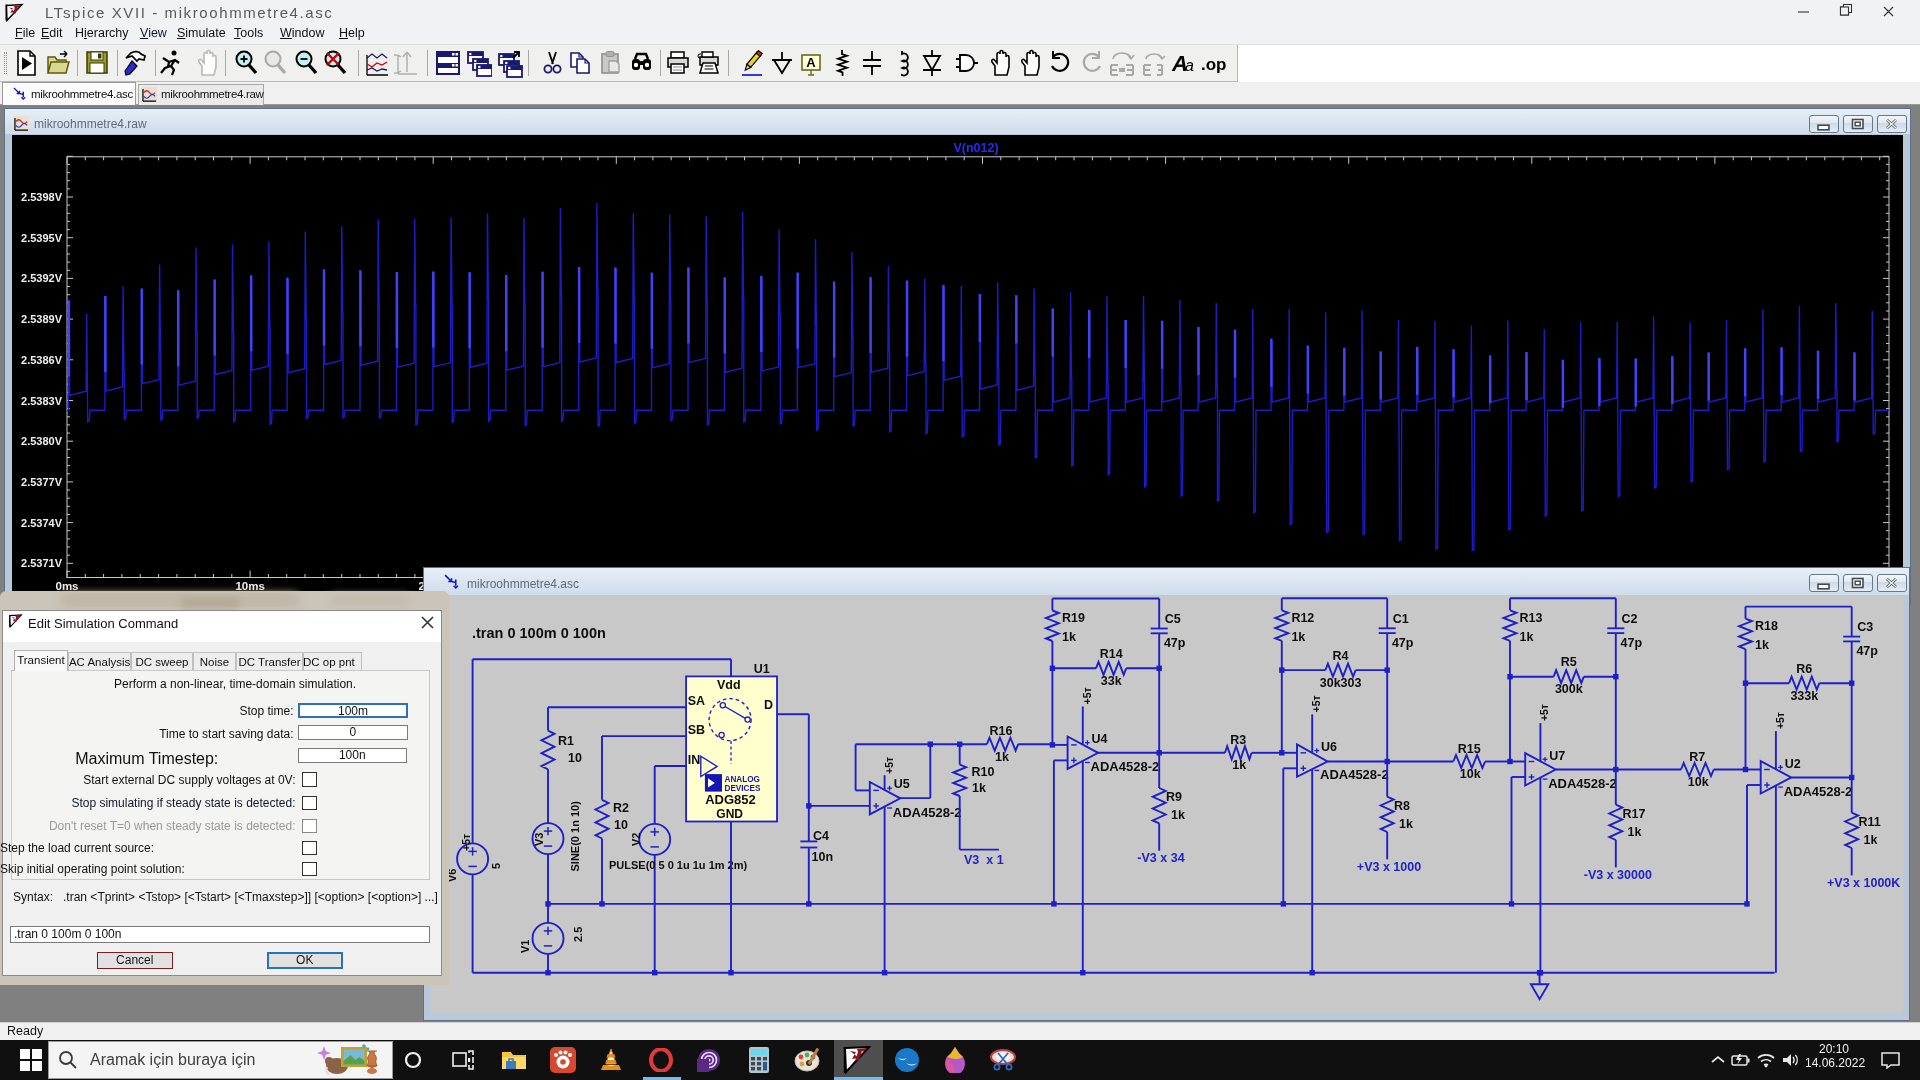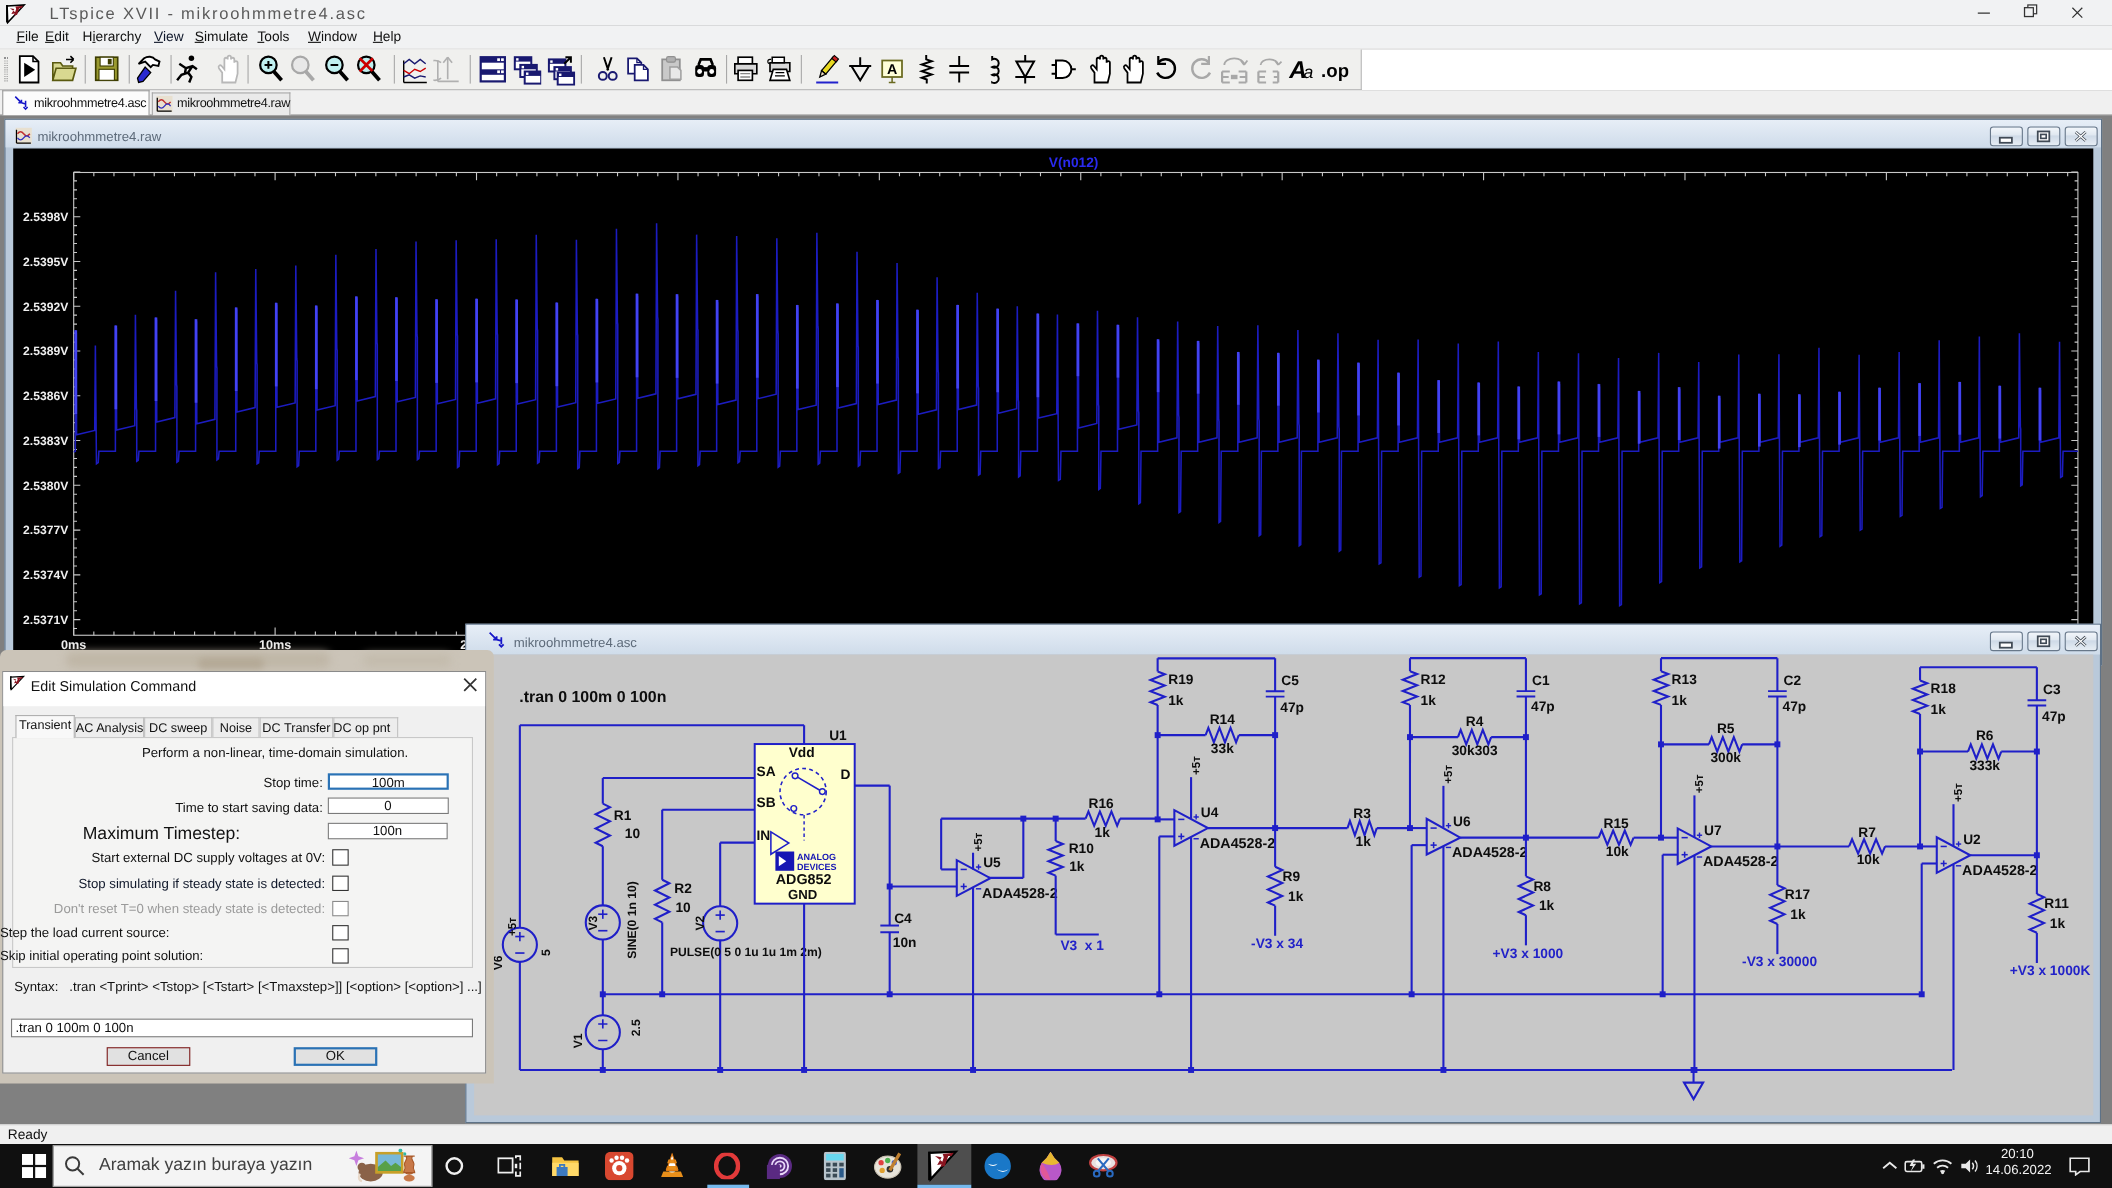--- a/index.html
+++ b/index.html
@@ -1051,21 +1051,21 @@
 <div class="abs" style="left:68.2px;top:652px;width:62.8px;height:18px;background:#ededed;border:1px solid #c0c0c0;border-bottom:none"></div>
 <div class="abs" style="left:68.2px;top:655.5px;white-space:nowrap;width:62.8px;text-align:center;font-size:11.5px;color:#111;z-index:4">AC Analysis</div>
 <div class="abs" style="left:131.0px;top:652px;width:62.0px;height:18px;background:#ededed;border:1px solid #c0c0c0;border-bottom:none"></div>
 <div class="abs" style="left:131.0px;top:655.5px;white-space:nowrap;width:62.0px;text-align:center;font-size:11.5px;color:#111;z-index:4">DC sweep</div>
 <div class="abs" style="left:193.0px;top:652px;width:43.0px;height:18px;background:#ededed;border:1px solid #c0c0c0;border-bottom:none"></div>
 <div class="abs" style="left:193.0px;top:655.5px;white-space:nowrap;width:43.0px;text-align:center;font-size:11.5px;color:#111;z-index:4">Noise</div>
 <div class="abs" style="left:236.0px;top:652px;width:67.0px;height:18px;background:#ededed;border:1px solid #c0c0c0;border-bottom:none"></div>
 <div class="abs" style="left:236.0px;top:655.5px;white-space:nowrap;width:67.0px;text-align:center;font-size:11.5px;color:#111;z-index:4">DC Transfer</div>
 <div class="abs" style="left:303.0px;top:652px;width:59.0px;height:18px;background:#ededed;border:1px solid #c0c0c0;border-bottom:none"></div>
 <div class="abs" style="left:303.0px;top:655.5px;white-space:nowrap;width:59.0px;text-align:left;font-size:11.5px;color:#111;z-index:4">DC op pnt</div>
-<div class="abs" style="left:129px;top:677px;font-size:12px;color:#111">Perform a non-linear, time-domain simulation.</div>
+<div class="abs" style="left:114px;top:677px;font-size:12px;color:#111">Perform a non-linear, time-domain simulation.</div>
 <div class="abs" style="left:0;top:703.5px;width:293.5px;text-align:right;font-size:12px;color:#111">Stop time:</div>
 <div class="abs" style="left:298.0px;top:702.5px;width:110.0px;height:15.5px;background:#fff;border:2px solid #2a72b5;text-align:center;font-size:12px;color:#111;line-height:12.5px">100m</div>
 <div class="abs" style="left:0;top:726.5px;width:293.5px;text-align:right;font-size:12px;color:#111">Time to start saving data:</div>
 <div class="abs" style="left:298.0px;top:725.0px;width:109.5px;height:15.0px;background:#fff;border:1px solid #7a7a7a;text-align:center;font-size:12px;color:#111;line-height:12.0px">0</div>
 <div class="abs" style="left:0;top:749.5px;width:293.5px;text-align:center;font-size:16px;color:#111">Maximum Timestep:</div>
 <div class="abs" style="left:298.0px;top:747.5px;width:108.5px;height:15.0px;background:#fff;border:1px solid #7a7a7a;text-align:center;font-size:12px;color:#111;line-height:12.0px">100n</div>
 <div class="abs" style="left:0;top:772.8px;width:295.5px;text-align:right;font-size:12px;color:#111">Start external DC supply voltages at 0V:</div>
 <div class="abs" style="left:302px;top:772.3px;width:14.5px;height:14.5px;background:#fff;border:1.4px solid #333"></div>
 <div class="abs" style="left:0;top:796.3px;width:295.5px;text-align:right;font-size:12px;color:#0f172a">Stop simulating if steady state is detected:</div>
 <div class="abs" style="left:302px;top:795.8px;width:14.5px;height:14.5px;background:#fff;border:1.4px solid #333"></div>
@@ -1088,21 +1088,21 @@
       <rect x="12" y="0" width="10" height="10"></rect>
       <rect x="0" y="12" width="10" height="10"></rect>
       <rect x="12" y="12" width="10" height="10"></rect>
     </g>
   </svg>
 <div style="position:absolute;left:48px;top:1041px;width:345px;height:38px;background:#f4f4f4;border:1px solid #9a9a9a"></div>
 <svg style="position:absolute;left:58.0px;top:1050.0px" width="20" height="20" viewBox="0 0 20 20">
     <circle cx="8" cy="8" r="6" fill="none" stroke="#3a3a3a" stroke-width="1.8"></circle>
     <line x1="12.5" y1="12.5" x2="18" y2="18" stroke="#3a3a3a" stroke-width="1.8"></line>
   </svg>
-<div style="position:absolute;left:90px;top:1051px;font-size:16px;color:#414141">Aramak yazın buraya yazın</div>
+<div style="position:absolute;left:90px;top:1051px;font-size:16px;color:#414141">Aramak için buraya için</div>
 <svg style="position:absolute;left:317.0px;top:1046.0px" width="14" height="14" viewBox="0 0 14 14">
     <path d="M7,0 l1.8,5.2 5.2,1.8 -5.2,1.8 -1.8,5.2 -1.8,-5.2 -5.2,-1.8 5.2,-1.8 z" fill="#c77ede"></path>
   </svg>
 <svg style="position:absolute;left:324.0px;top:1053.0px" width="26" height="22" viewBox="0 0 26 22">
     <ellipse cx="13" cy="13" rx="11" ry="8" fill="#8a6248"></ellipse>
     <circle cx="5" cy="8" r="4" fill="#8a6248"></circle>
     <path d="M3,14 q-2,6 2,7" stroke="#e8d8c8" stroke-width="2" fill="none"></path>
   </svg>
 <svg style="position:absolute;left:341.0px;top:1047.0px" width="26" height="24" viewBox="0 0 26 24">
     <rect x="0" y="0" width="26" height="20" fill="#c8a028"></rect>

